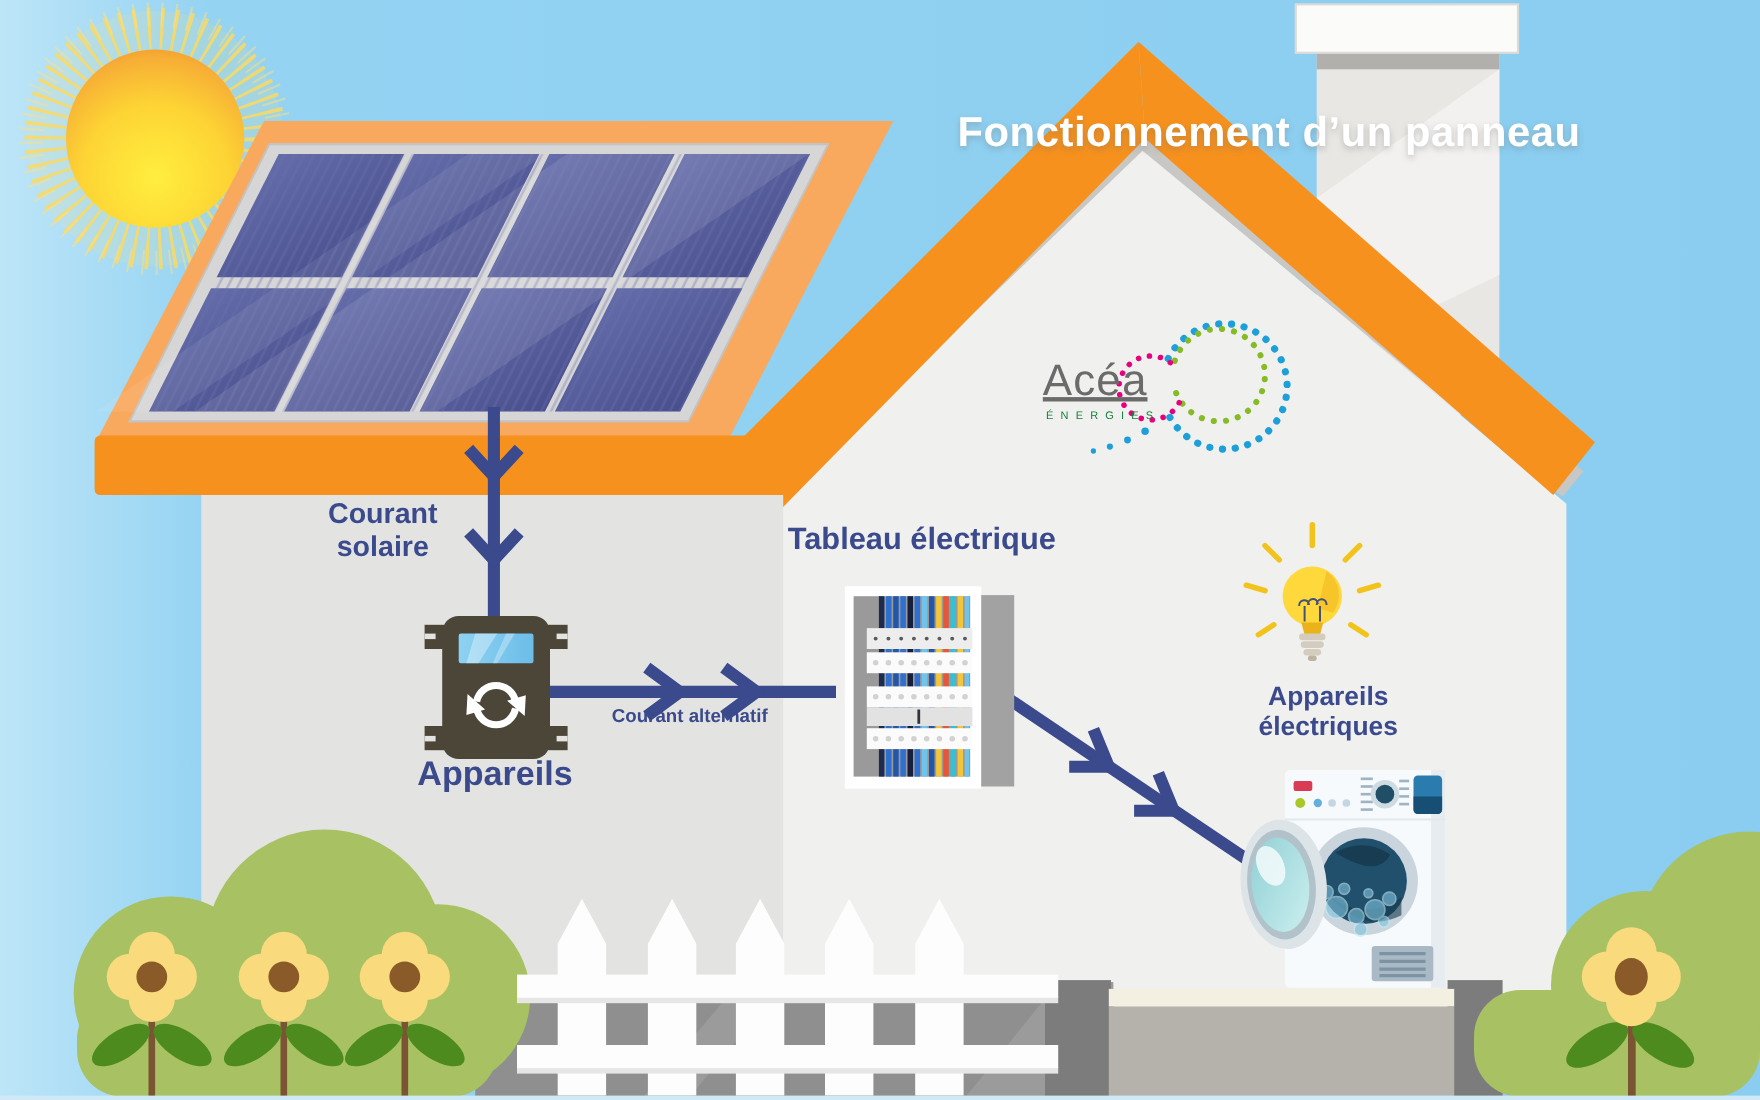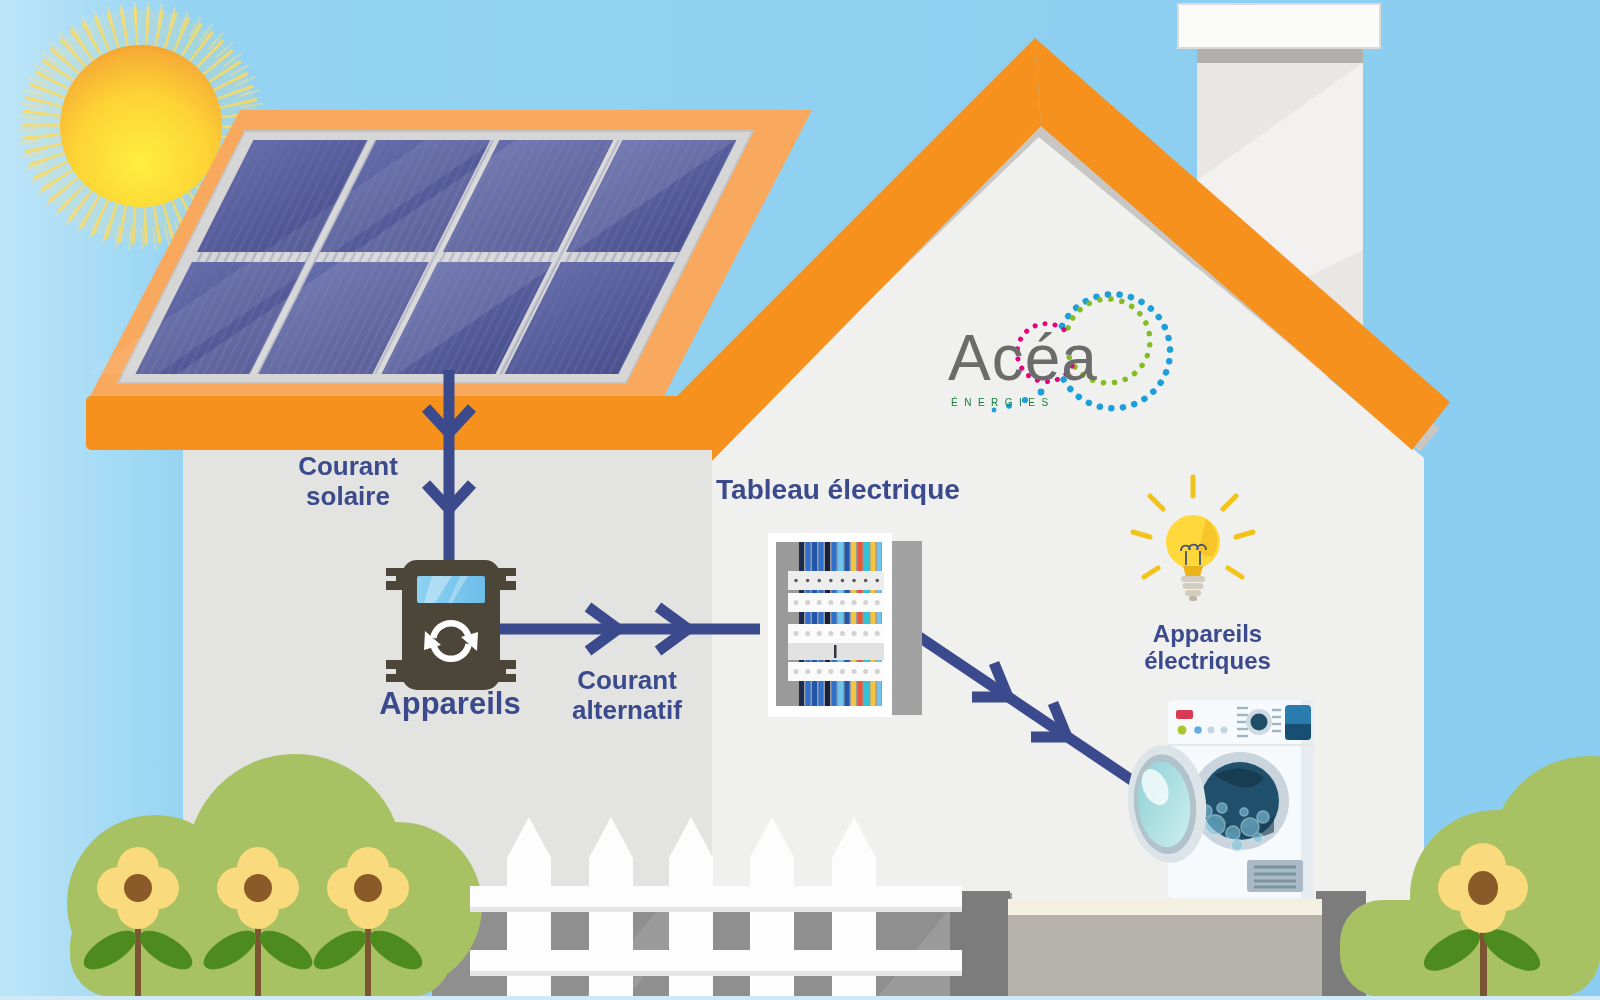--- a/index.html
+++ b/index.html
@@ -5,25 +5,25 @@
   html,body{margin:0;padding:0;background:#dfeef7;}
   .stage{position:relative;width:1600px;height:1000px;overflow:hidden;
          font-family:"Liberation Sans",sans-serif;}
   .scene{position:absolute;inset:0;}
   .title{position:absolute;top:102px;right:163px;text-align:right;color:#ffffff;
          font-size:38px;font-weight:700;line-height:38px;letter-spacing:.5px;
          text-shadow:0 2px 6px rgba(110,110,110,.35);}
   .lbl{position:absolute;color:#3a4a8c;font-weight:700;text-align:center;line-height:1.14;}
   .lbl-dc{left:258px;top:452px;width:180px;font-size:26px;}
   .lbl-inverter{left:365px;top:686px;width:170px;font-size:31px;}
-  .lbl-ac{left:534px;top:666px;width:186px;font-size:26px;}
+  .lbl-ac{left:534px;top:641px;width:186px;font-size:17px;}
   .lbl-panel{left:688px;top:474px;width:300px;font-size:28px;}
   .lbl-appliances{left:1095px;top:620px;width:225px;font-size:24px;}
   .logo{position:absolute;left:948px;top:326px;color:#6c6b6b;}
-  .logo-brand{font-size:64px;font-weight:400;letter-spacing:1px;line-height:1;}
+  .logo-brand{font-size:40px;font-weight:400;letter-spacing:1px;line-height:1;text-decoration:underline;}
   .logo-sub{font-size:10px;font-weight:400;letter-spacing:6.5px;color:#15803d;
             margin-top:7px;padding-left:3px;}
 </style>
 </head>
 <body>
 
 <div class="stage">
 
 <svg class="scene" viewBox="0 0 1600 1000">
   <defs>
@@ -337,20 +337,21 @@
           <line x1="1254" y1="874" x2="1296" y2="874"></line>
       <line x1="1254" y1="881" x2="1296" y2="881"></line>
           <line x1="1254" y1="887" x2="1296" y2="887"></line>
     </g>
   </g>
 
   <rect x="0" y="996" width="1600" height="4" fill="#cfe9f7"></rect>
 </svg>
 
   <div class="title">
+    <div>Fonctionnement d’un panneau</div>
   </div>
 
   <div class="logo">
     <div class="logo-brand">Acéa</div>
     <div class="logo-sub">ÉNERGIES</div>
   </div>
 
   <div class="lbl lbl-dc">Courant solaire</div>
   <div class="lbl lbl-inverter">Appareils</div>
   <div class="lbl lbl-ac">Courant alternatif</div>

